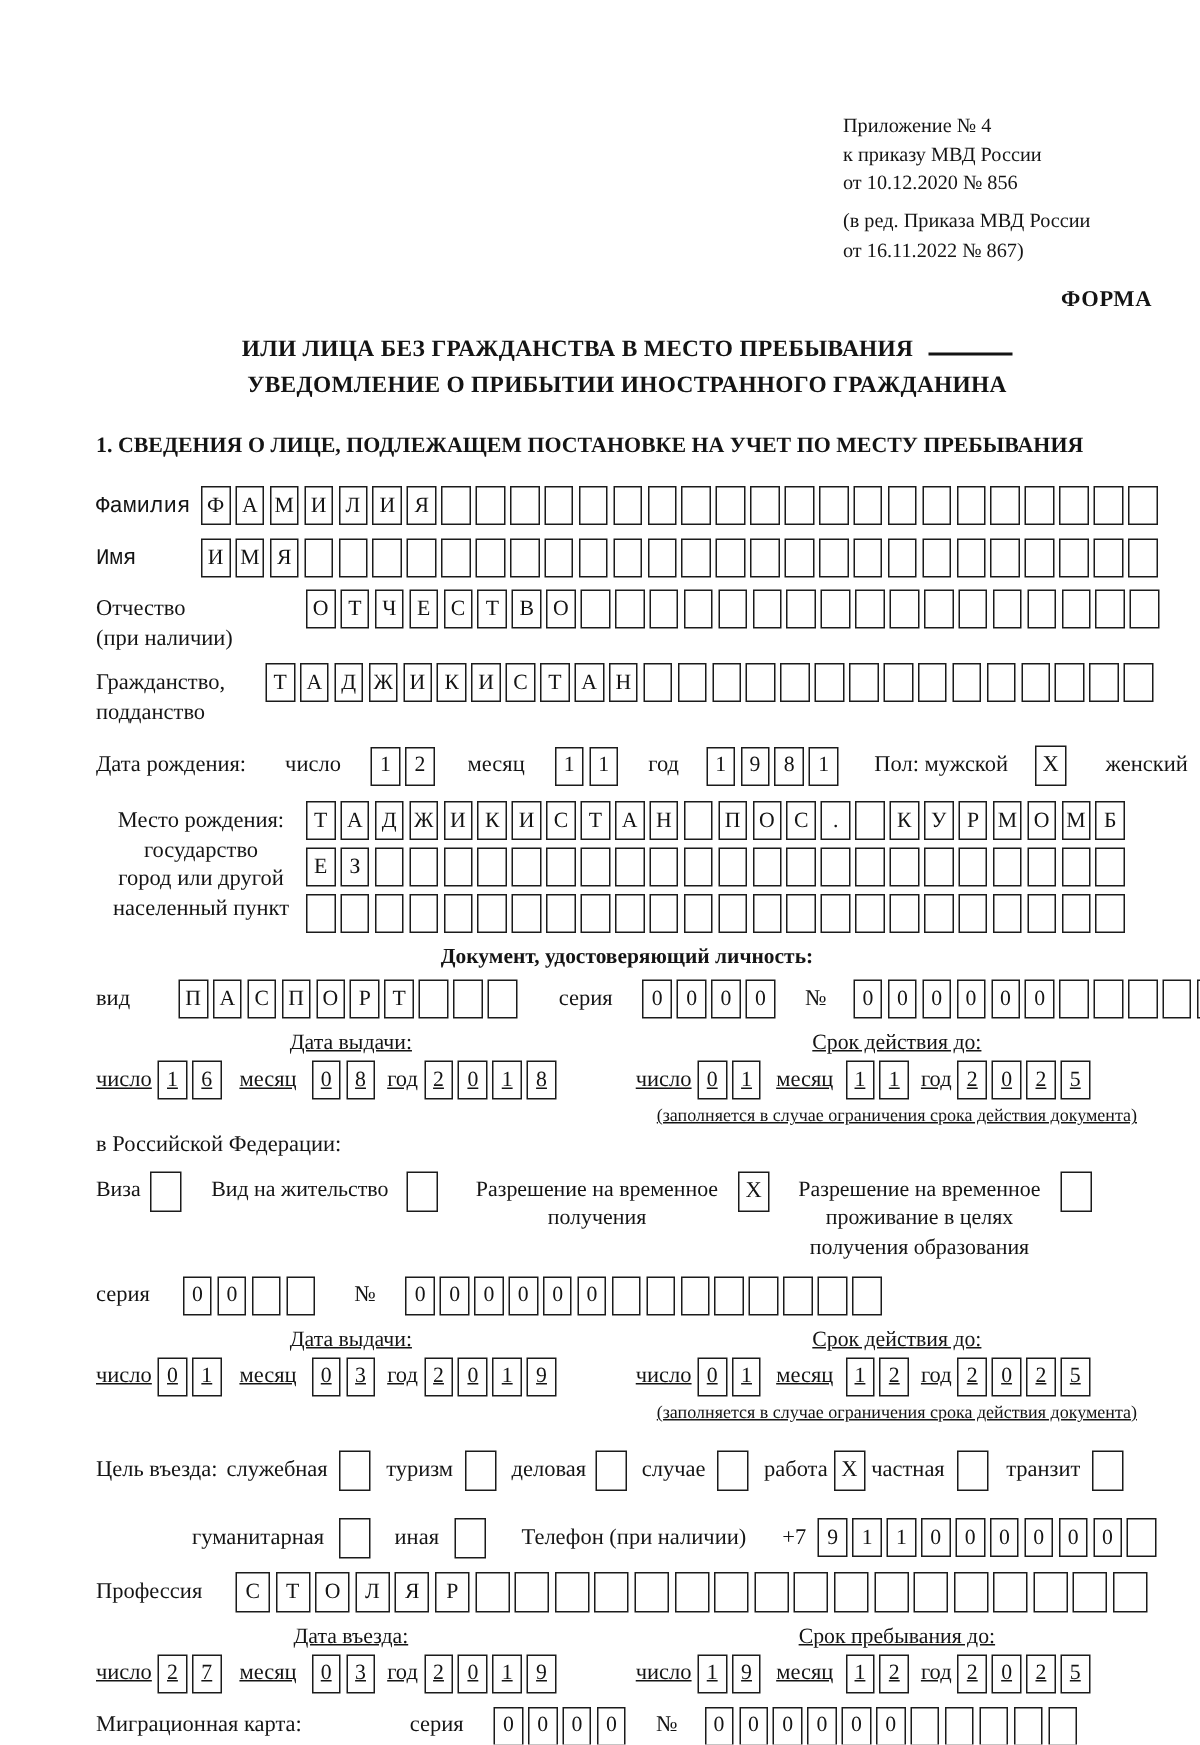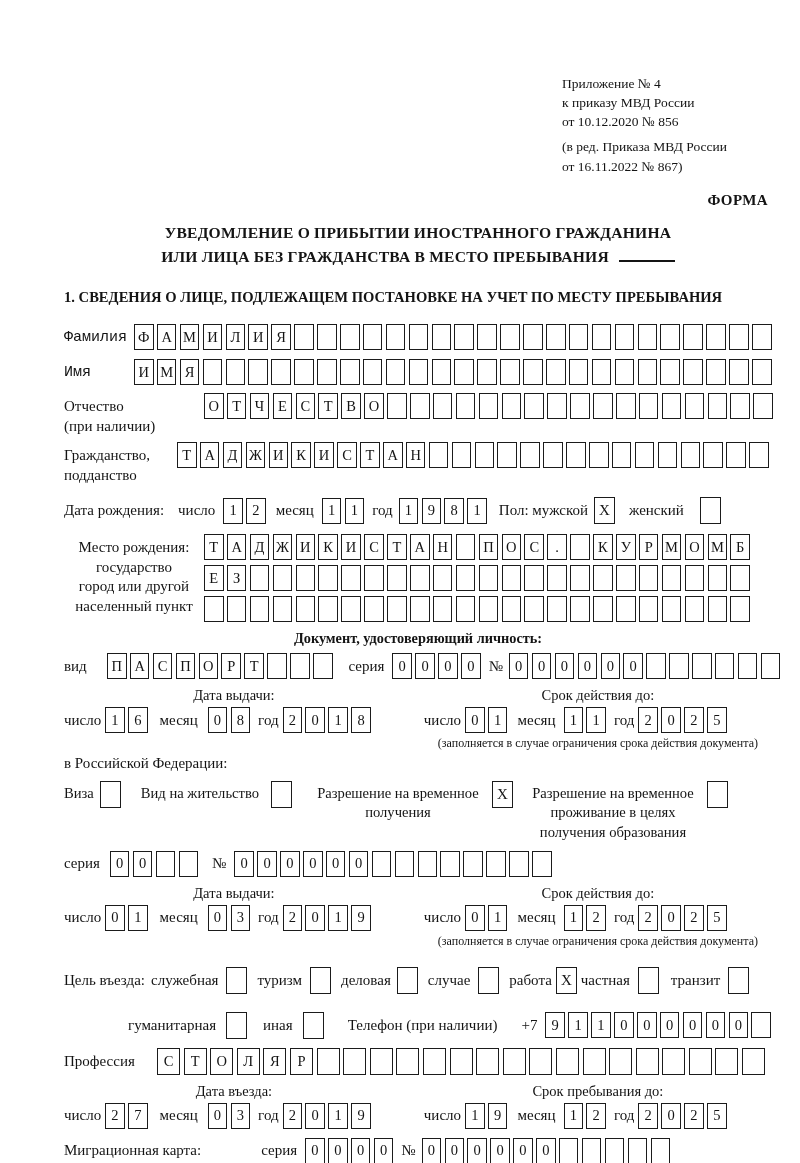--- a/index.html
+++ b/index.html
@@ -27,31 +27,31 @@
 
   .checkbox { box-sizing:border-box; display:inline-flex; flex:0 0 auto; width:21px; height:27px;
               border:1.7px solid #1b1b1b; align-items:center; justify-content:center; font-size:15px; }
 
   .mt6{margin-top:6px}.mt8{margin-top:8px}.mt9{margin-top:9px}.mt10{margin-top:10px}
   .mt12{margin-top:12px}.mt18{margin-top:18px}
 
   .w-surname { width:70px;font-family:Liberation Mono, monospace; } .w-patr { width:140px; } .w-cit { width:113px; }
   .w-birthpl { width:140px;text-align:center; } .w-prof { width:93px; } .w-vid { width:43px; } .w-reps { width:114px; }
 
-  .inline { display:flex; align-items:center; flex-wrap:nowrap; }
+  .inline { display:flex; align-items:center; flex-wrap:nowrap;gap:12px; }
   .lbl { font-size:15px; flex:0 0 auto; }
   .g4{margin-left:4px}.g6{margin-left:6px}.g8{margin-left:8px}.g10{margin-left:10px}
   .g12{margin-left:12px}.g14{margin-left:14px}.g16{margin-left:16px}.g20{margin-left:20px}.g24{margin-left:24px}
 
   .stack { display:flex; flex-direction:column; gap:5px; }
 
   .doc-heading { text-align:center; font-weight:bold; font-size:14.3px; margin-top:8px; }
 
   
-  .date-pair { display:flex; margin-top:8px; }
+  .date-pair { display:flex; margin-top:8px;text-decoration:underline; }
   .date-col { }
   .date-col.left { flex:0 0 48%; }
   .date-col.right { flex:1 1 auto; padding-left:20px; }
   .date-heading { text-align:center; font-size:14.5px; margin-bottom:3px; }
   .date-line { display:flex; align-items:center; }
   .date-note { text-align:center; font-size:12px; margin-top:3px; white-space:nowrap; }
 
   .plain { font-size:15px; line-height:1.7; }
 
   .opts { display:flex; align-items:flex-start; margin-top:4px; }
@@ -73,22 +73,22 @@
     <div>от 10.12.2020 № 856</div>
     <div class="amendment">
       <div>(в ред. Приказа МВД России</div>
       <div>от 16.11.2022 № 867)</div>
     </div>
   </div>
 
   <div class="forma">ФОРМА</div>
 
   <div class="title">
+    <div><span>ИЛИ ЛИЦА БЕЗ ГРАЖДАНСТВА В МЕСТО ПРЕБЫВАНИЯ</span><span class="blank-line"></span></div>
     <div>УВЕДОМЛЕНИЕ О ПРИБЫТИИ ИНОСТРАННОГО ГРАЖДАНИНА</div>
-    <div><span>ИЛИ ЛИЦА БЕЗ ГРАЖДАНСТВА В МЕСТО ПРЕБЫВАНИЯ</span><span class="blank-line"></span></div>
   </div>
 
   <div class="sec-heading">1. СВЕДЕНИЯ О ЛИЦЕ, ПОДЛЕЖАЩЕМ ПОСТАНОВКЕ НА УЧЕТ ПО МЕСТУ ПРЕБЫВАНИЯ</div>
 
   <div class="frow mt18">
     <div class="flabel w-surname">Фамилия</div>
     <div class="cells">
         <span class="cell">Ф</span>
         <span class="cell">А</span>
         <span class="cell">М</span>

